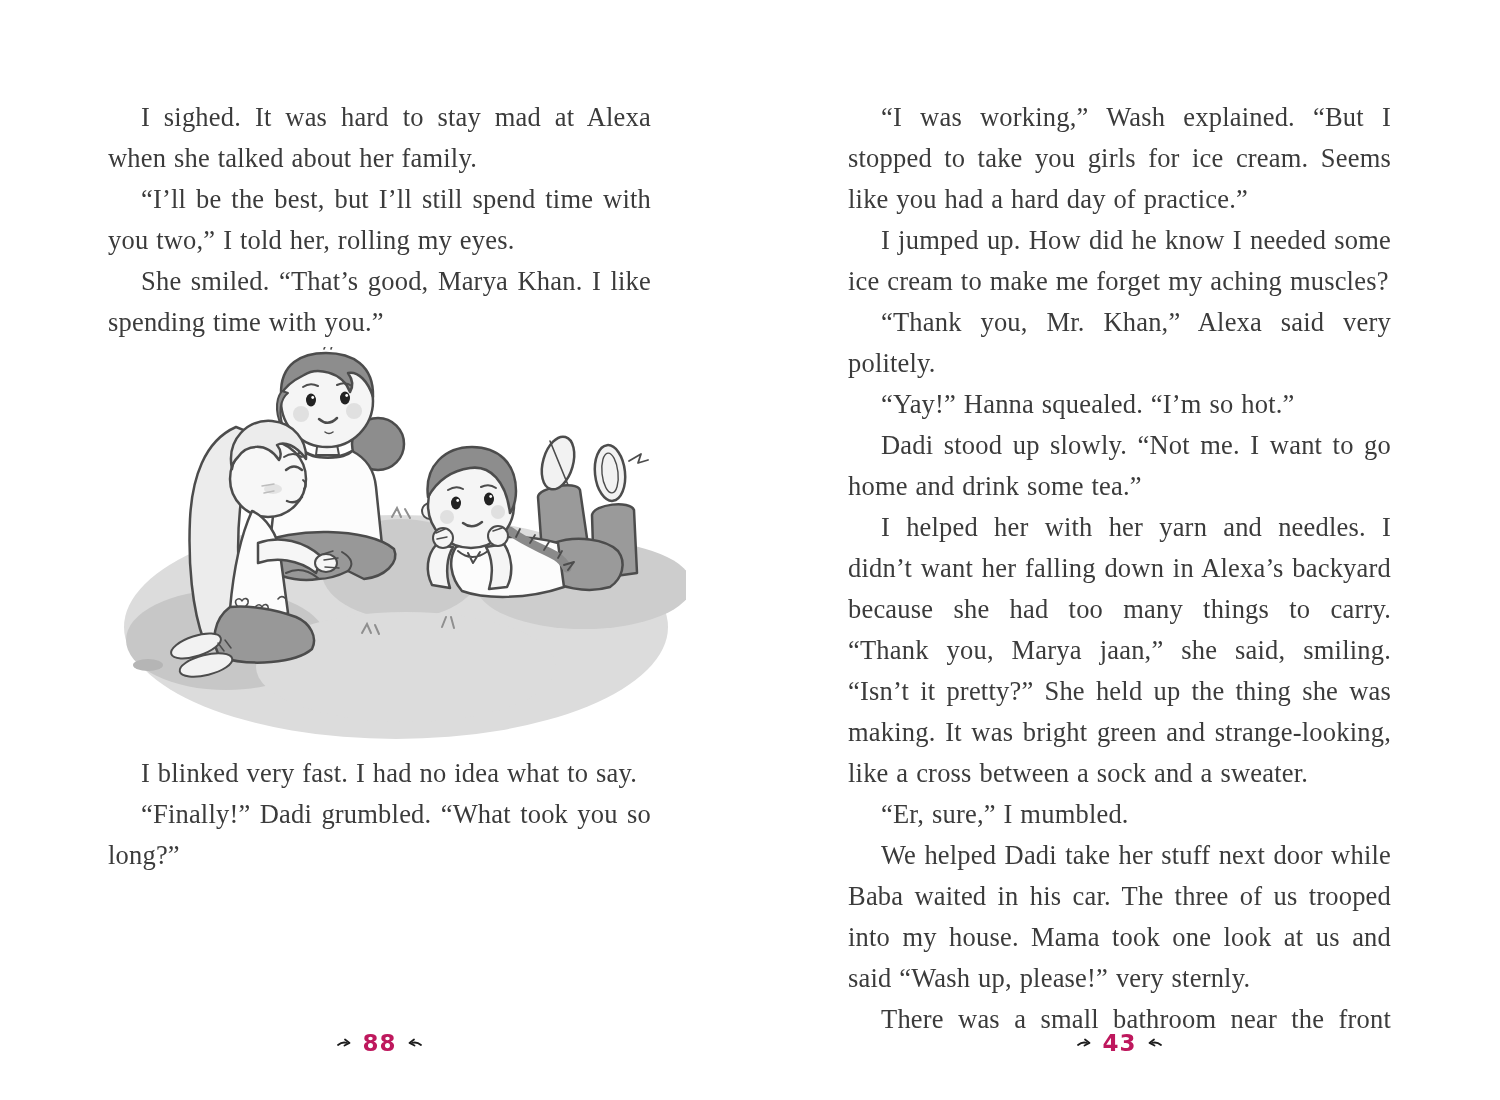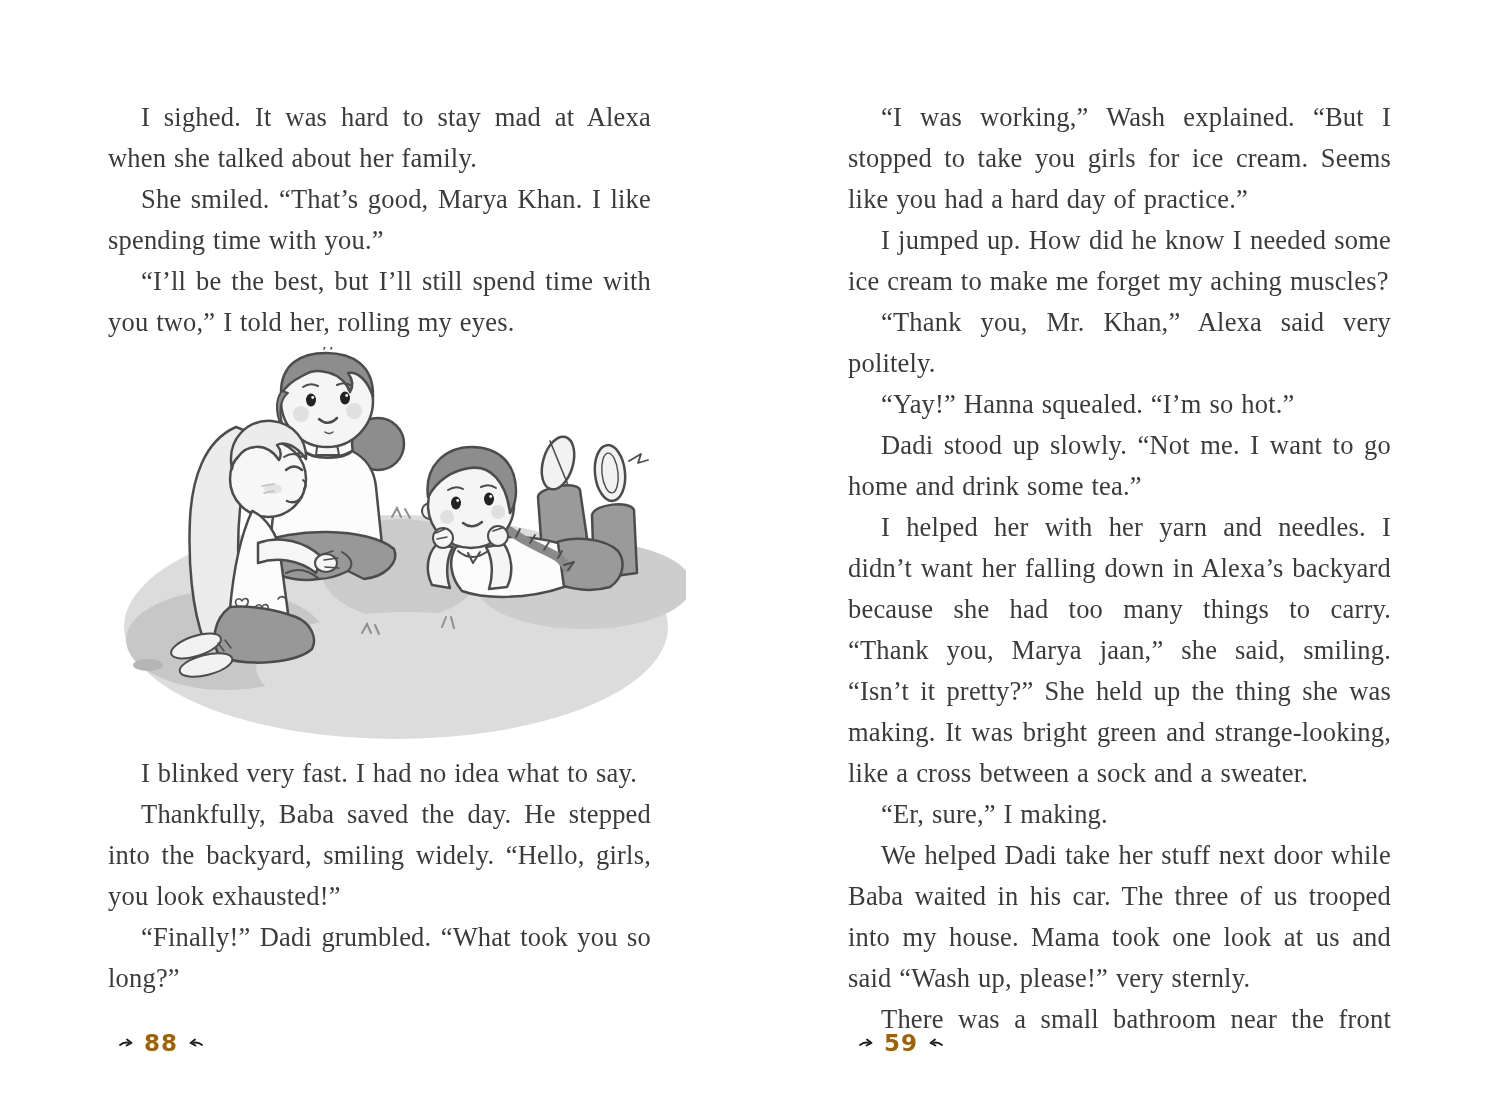--- a/index.html
+++ b/index.html
@@ -38,45 +38,45 @@
   .illustration {
     position: relative;
     width: 580px;
     height: 398px;
     margin: 4px 0 8px -2px;
   }
   .folio {
     position: absolute;
     top: 1028px;
     width: 543px;
-    text-align: left;
+    text-align: center;
     font-family: "DejaVu Sans", sans-serif;
     font-weight: bold;
     font-size: 23px;
-    color: #a16207;
+    color: #be185d;
     letter-spacing: 1px;
   }
   .folio.left  { left: 108px; }
   .folio.right { left: 848px; }
   .folio .doodle {
     display: inline-block;
     vertical-align: middle;
     margin: 0 10px 4px 10px;
   }
   .folio .num { display: inline-block; vertical-align: middle; }
 </style>
 </head>
 <body>
 
 <div class="spread">
 
   <div class="page-col left">
     <p>I sighed. It was hard to stay mad at Alexa when she talked about her family.</p>
+    <p>“I’ll be the best, but I’ll still spend time with you two,” I told her, rolling my eyes.</p>
     <p>She smiled. “That’s good, Marya Khan. I like spending time with you.”</p>
-    <p>“I’ll be the best, but I’ll still spend time with you two,” I told her, rolling my eyes.</p>
 
     <div class="illustration">
       <svg width="580" height="398" viewBox="0 0 580 398" fill="none" xmlns="http://www.w3.org/2000/svg">
 
         <g>
           <ellipse cx="290" cy="280" rx="272" ry="112" fill="#dcdcdc"></ellipse>
           <ellipse cx="120" cy="293" rx="100" ry="50" fill="#c7c7c7"></ellipse>
           <ellipse cx="295" cy="222" rx="80" ry="50" fill="#cbcbcb"></ellipse>
           <ellipse cx="478" cy="238" rx="108" ry="44" fill="#cdcdcd"></ellipse>
           <ellipse cx="300" cy="320" rx="150" ry="55" fill="#dcdcdc"></ellipse>
@@ -165,32 +165,31 @@
 
         <g stroke="#8f8f8f" stroke-width="2" stroke-linecap="round">
           <path d="M286,170 l5,-9 l4,9 M299,162 l5,9"></path>
           <path d="M256,286 l5,-9 l4,9 M269,278 l4,9"></path>
           <path d="M336,280 l4,-10 M345,270 l3,11"></path>
         </g>
       </svg>
     </div>
 
     <p>I blinked very fast. I had no idea what to say.</p>
-    <p>Thankfully, Baba saved the day. He stepped into the backyard, smiling widely. “Hello, girls, you look exhausted!”</p>
     <p>“Finally!” Dadi grumbled. “What took you so long?”</p>
   </div>
 
   <div class="page-col right">
     <p>“I was working,” Wash explained. “But I stopped to take you girls for ice cream. Seems like you had a hard day of practice.”</p>
     <p>I jumped up. How did he know I needed some ice cream to make me forget my aching muscles?</p>
     <p>“Thank you, Mr. Khan,” Alexa said very politely.</p>
     <p>“Yay!” Hanna squealed. “I’m so hot.”</p>
     <p>Dadi stood up slowly. “Not me. I want to go home and drink some tea.”</p>
     <p>I helped her with her yarn and needles. I didn’t want her falling down in Alexa’s backyard because she had too many things to carry. “Thank you, Marya jaan,” she said, smiling. “Isn’t it pretty?” She held up the thing she was making. It was bright green and strange-looking, like a cross between a sock and a sweater.</p>
-    <p>“Er, sure,” I making.</p>
+    <p>“Er, sure,” I mumbled.</p>
     <p>We helped Dadi take her stuff next door while Baba waited in his car. The three of us trooped into my house. Mama took one look at us and said “Wash up, please!” very sternly.</p>
     <p class="cont">There was a small bathroom near the front</p>
   </div>
 
   <div class="folio left">
     <span class="doodle">
       <svg width="16" height="14" viewBox="0 0 16 14">
           <path d="M2,10 C5,7.5 8,7 11,8" stroke="#1c1c1c" stroke-width="1.8" fill="none" stroke-linecap="round"></path>
           <path d="M9,4.5 L13.5,8 L8.5,10.5" stroke="#1c1c1c" stroke-width="1.8" fill="none" stroke-linecap="round" stroke-linejoin="round"></path>
         </svg>
@@ -201,21 +200,21 @@
         </svg>
     </span>
   </div>
 
   <div class="folio right">
     <span class="doodle">
       <svg width="16" height="14" viewBox="0 0 16 14">
           <path d="M2,10 C5,7.5 8,7 11,8" stroke="#1c1c1c" stroke-width="1.8" fill="none" stroke-linecap="round"></path>
           <path d="M9,4.5 L13.5,8 L8.5,10.5" stroke="#1c1c1c" stroke-width="1.8" fill="none" stroke-linecap="round" stroke-linejoin="round"></path>
         </svg>
-    </span><span class="num">59</span><span class="doodle">
+    </span><span class="num">43</span><span class="doodle">
       <svg width="16" height="14" viewBox="0 0 16 14">
           <path d="M14,10 C11,7.5 8,7 5,8" stroke="#1c1c1c" stroke-width="1.8" fill="none" stroke-linecap="round"></path>
           <path d="M7,4.5 L2.5,8 L7.5,10.5" stroke="#1c1c1c" stroke-width="1.8" fill="none" stroke-linecap="round" stroke-linejoin="round"></path>
         </svg>
     </span>
   </div>
 
 </div>
 
 </body></html>

